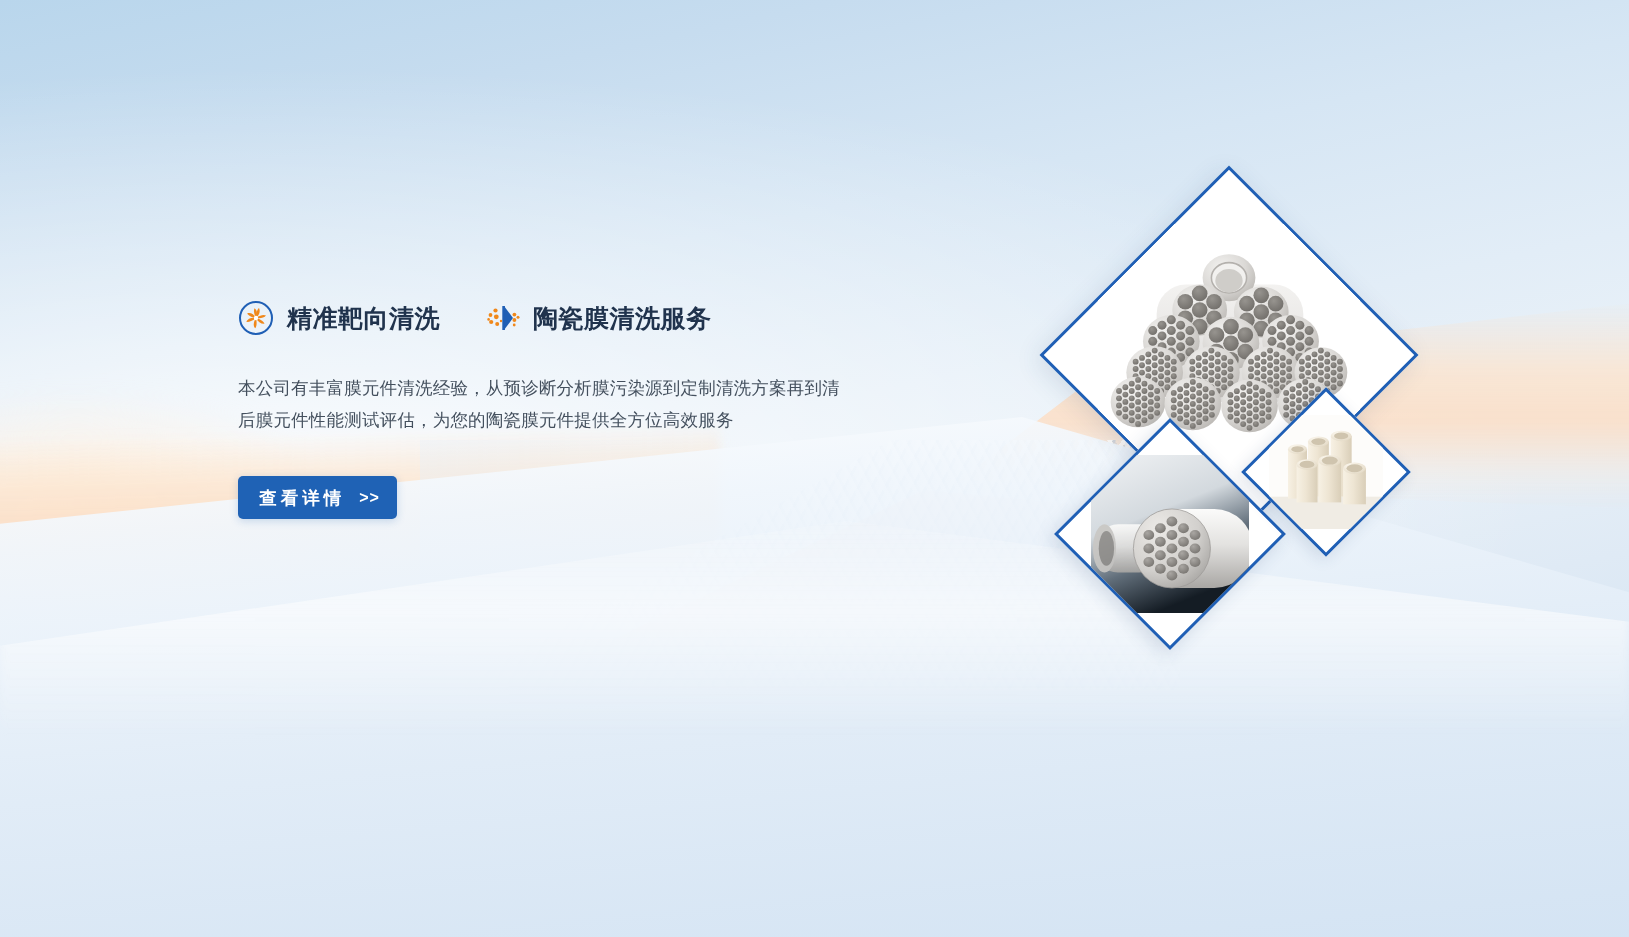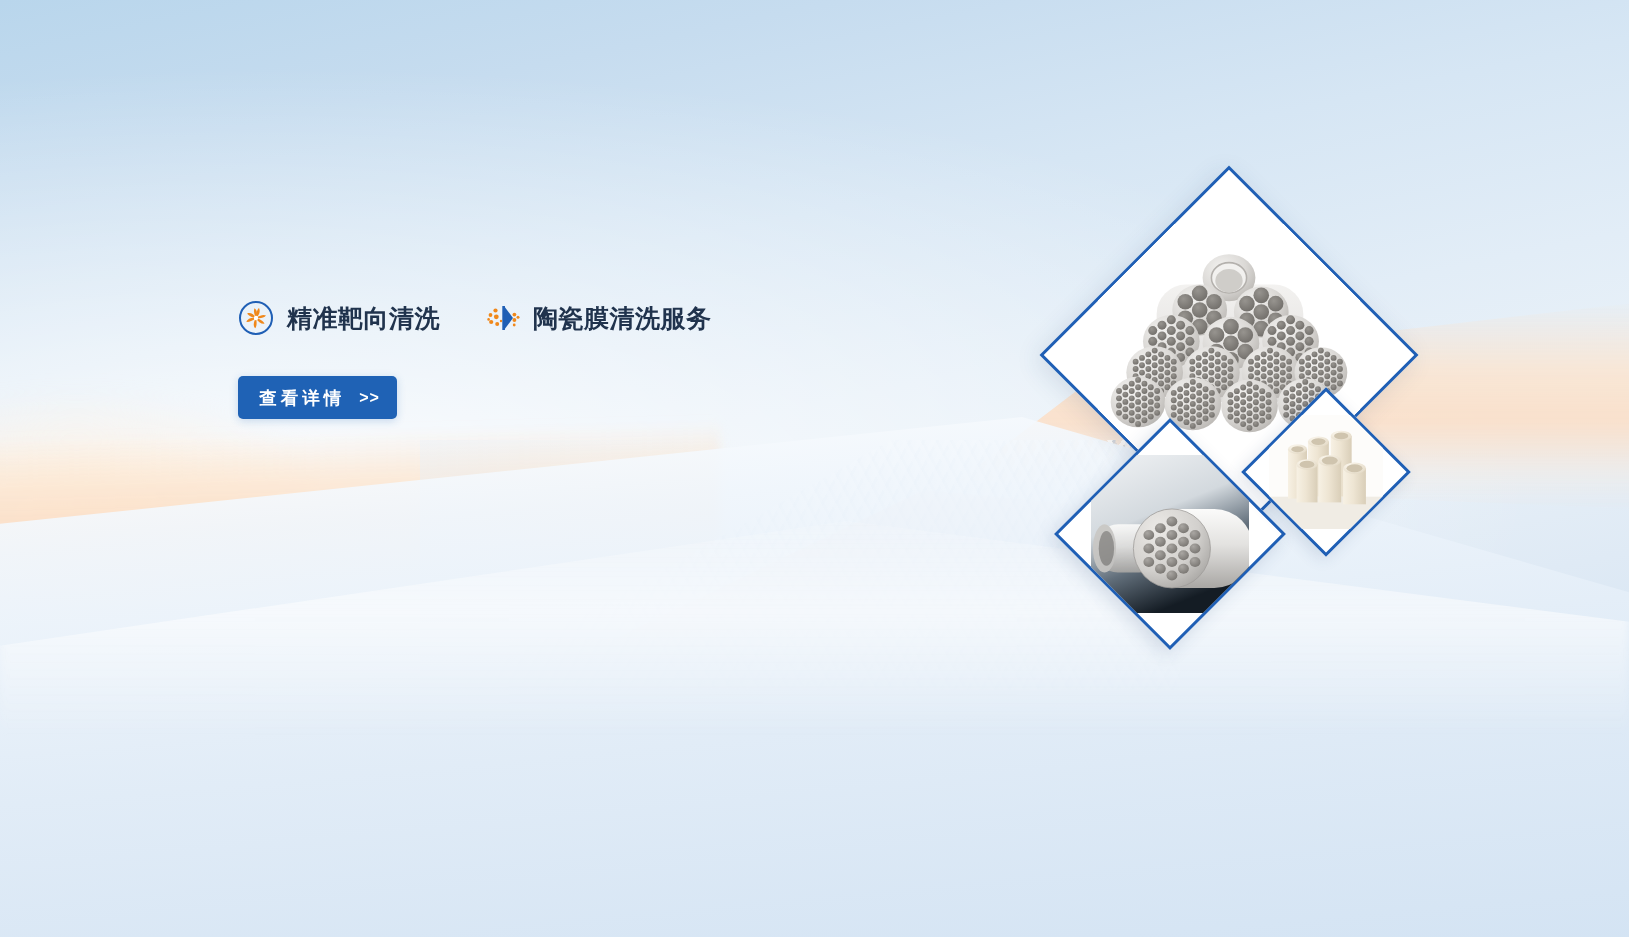--- a/index.html
+++ b/index.html
@@ -640,20 +640,24 @@
               <circle cx="34.0" cy="17.3" r="1.5"></circle>
               <circle cx="30.2" cy="25.0" r="1.4"></circle>
             </g>
           </svg>
         </span>
         <span class="feature-label">陶瓷膜清洗服务</span>
       </div>
 
     </div>
 
+    <p class="desc">
+      <span>本公司有丰富膜元件清洗经验，从预诊断分析膜污染源到定制清洗方案再到清</span><br>
+      <span>后膜元件性能测试评估，为您的陶瓷膜元件提供全方位高效服务</span>
+    </p>
 
     <button class="cta">
       <span class="cta-label">查看详情</span>
       <span class="cta-arrows">&gt;&gt;</span>
     </button>
 
   </div>
 </div>
 
 </body></html>

